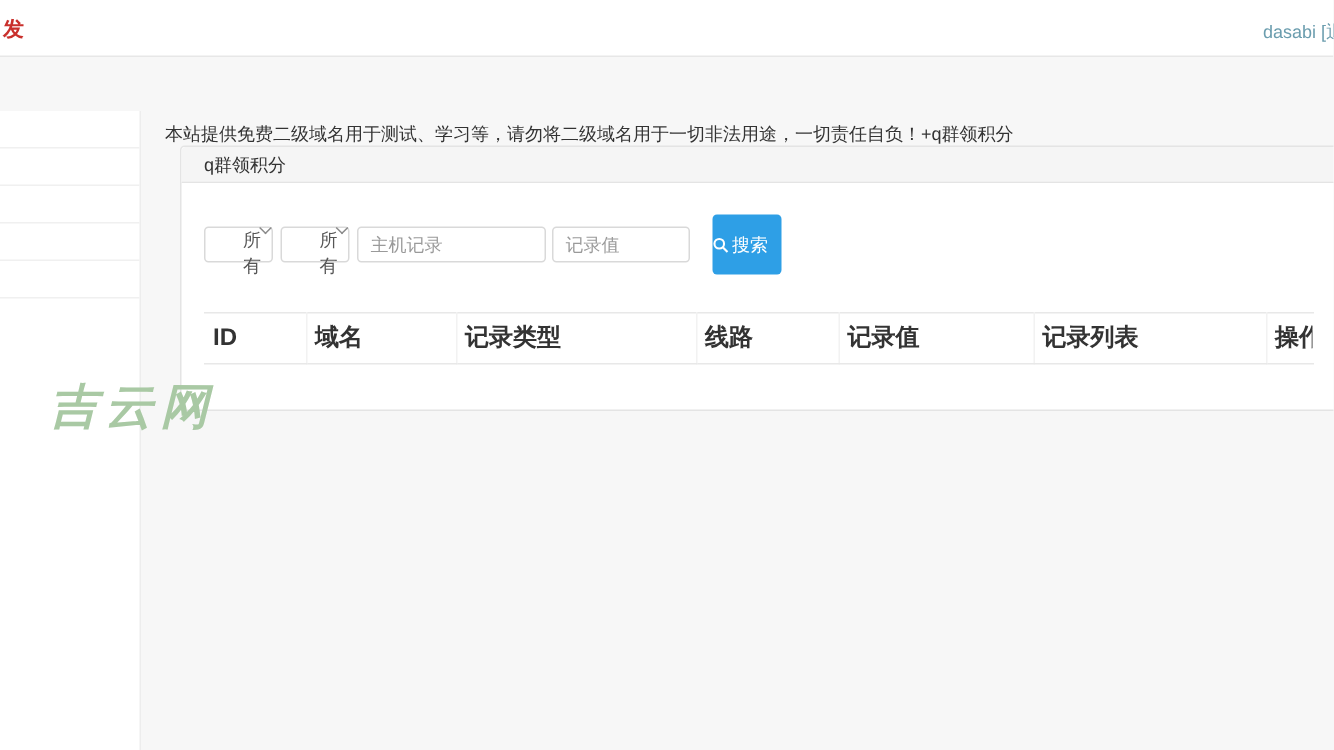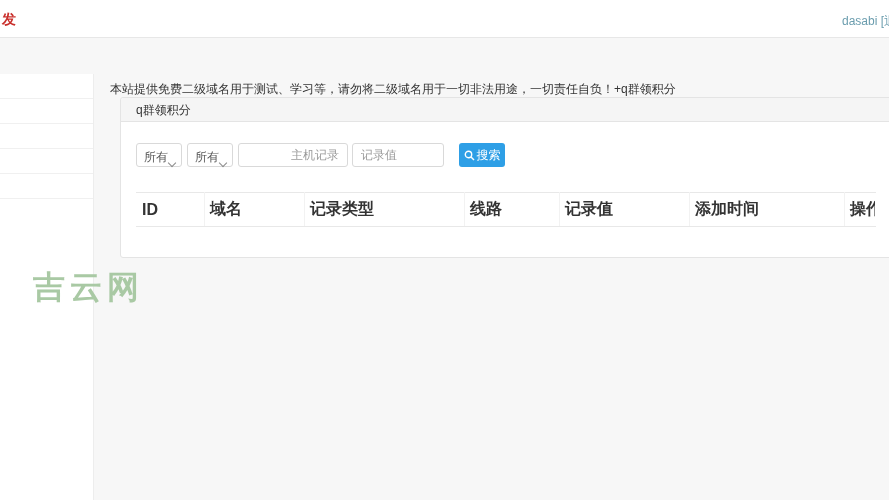--- a/index.html
+++ b/index.html
@@ -44,62 +44,62 @@
     background:#f5f5f5; border-bottom:1px solid #e4e4e4;
     border-radius:3px 3px 0 0;
     font-size:12px; color:#333;
   }
   .panel-body { padding:21px 15px 30px 15px; }
   
   .filters { display:flex; align-items:center; }
   .select {
     height:24px; width:46px; margin-right:5px;
     border:1px solid #d9d9d9; border-radius:3px; background:#fff;
-    display:flex; align-items:flex-end; justify-content:space-between;
-    padding:0 6px 0 7px; font-size:12px; color:#555; cursor:pointer;
+    display:flex; align-items:flex-start; justify-content:space-between;
+    padding:0 6px 0 25px; font-size:12px; color:#555; cursor:pointer;
   }
   .select-wide { width:46px; }
   .chev {
     width:6px; height:6px; margin-top:-3px;
     border-right:1px solid #8a8a8a; border-bottom:1px solid #8a8a8a;
     transform:rotate(45deg); flex:0 0 auto;
   }
   .txt {
     height:24px; border:1px solid #d9d9d9; border-radius:3px;
     padding:0 8px; font-size:12px; color:#333; margin-right:4px;
     outline:none; background:#fff;
   }
   .txt::placeholder { color:#9a9a9a; }
-  .txt-host { width:110px;text-align:right; }
+  .txt-host { width:126px; }
   .txt-val  { width:92px; margin-right:15px; }
   .search-btn {
-    height:24px; width:46px; border:none; border-radius:3px;
+    height:40px; width:46px; border:none; border-radius:3px;
     background:#2e9fe6; color:#fff; font-size:12px;
-    display:flex; align-items:center; justify-content:center; gap:2px;
+    display:flex; align-items:center; justify-content:flex-start; gap:2px;
     cursor:pointer; font-family:inherit;
   }
   .search-btn svg { display:block; }
   
   .records {
     width:100%; margin-top:25px; border-collapse:collapse;
     table-layout:fixed; font-size:16px;
   }
   .records th {
     border-top:1px solid #e8e8e8; border-bottom:1px solid #e8e8e8;
     border-left:1px solid #f2f2f2; border-right:1px solid #f2f2f2;
     text-align:left; font-weight:bold; color:#333;
     padding:6px 5px; white-space:nowrap; overflow:hidden;
   }
   .records th:first-child { border-left-color:transparent; }
   .records th:last-child  { border-right-color:transparent;font-family:Liberation Serif, serif; }
   
   .watermark {
-    position:absolute; left:33px; top:266px; z-index:5;
+    position:absolute; left:33px; top:250px; z-index:5;
     font-size:32px; font-weight:bold; letter-spacing:5px;
-    color:#a9c9a4; pointer-events:none; white-space:nowrap;
+    color:#a9c9a4; pointer-events:none; white-space:nowrap;font-style:italic;
   }
 </style>
 </head>
 <body>
 
 <div class="topbar">
   <span class="logo">发</span>
   <a class="userlink">dasabi [退</a>
 </div>
 
@@ -151,21 +151,21 @@
               <col style="width:155px">
               <col>
           </colgroup>
           <thead>
             <tr>
               <th>ID</th>
               <th>域名</th>
               <th>记录类型</th>
               <th>线路</th>
               <th>记录值</th>
-              <th>添加时间</th>
+              <th>记录列表</th>
               <th>操作</th>
             </tr>
           </thead>
           <tbody></tbody>
         </table>
 
       </div>
     </section>
   </main>
 </div>

